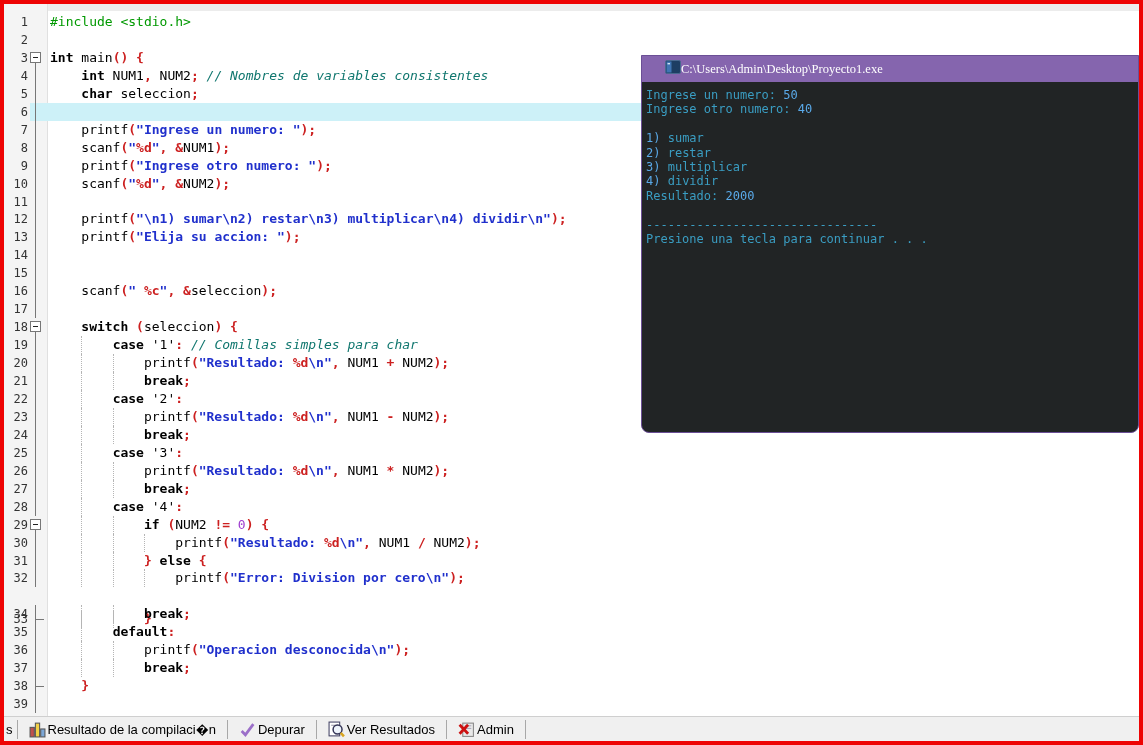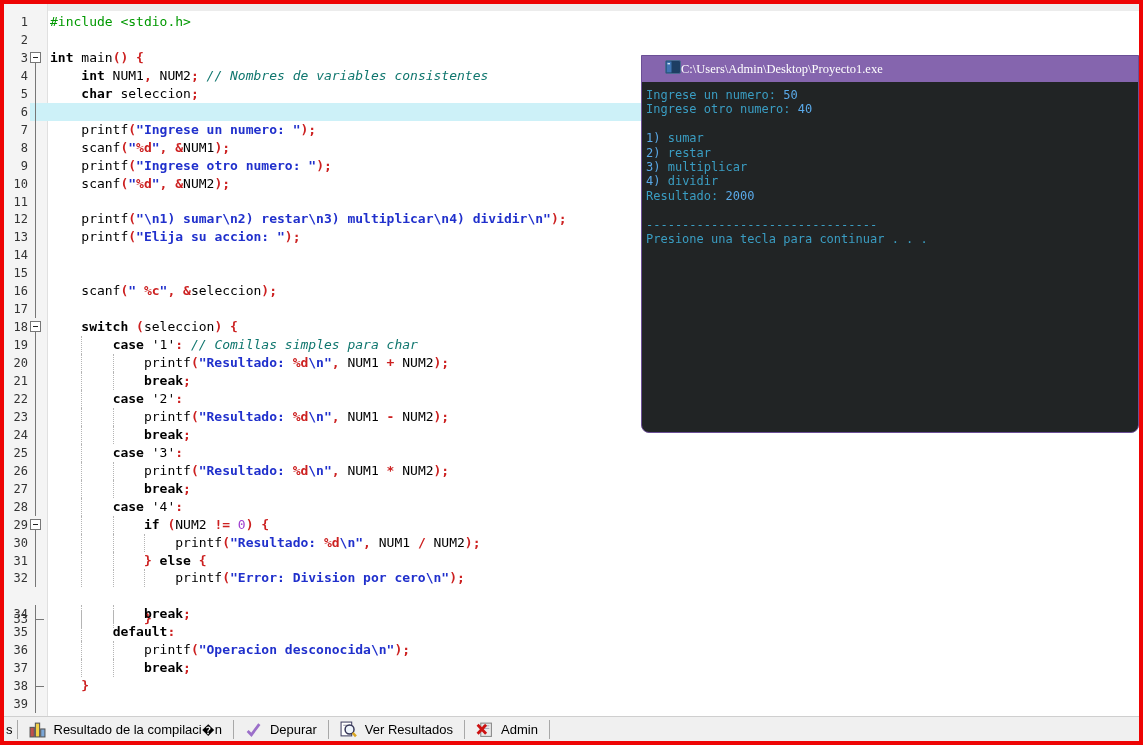--- a/index.html
+++ b/index.html
@@ -37,21 +37,21 @@
   .c-body{padding:6px 0 0 4px;font-size:12px;line-height:14.4px;color:#3a9dc2;}
   .c-line{white-space:pre;height:14.4px;}
   .co{color:#3a9dc2;}
   .cv{color:#5aa9e8;}
   
   .toolbar{position:absolute;left:0;bottom:0;width:100%;height:25px;background:#f0f0f0;
            border-top:1px solid #cfcfcf;display:flex;align-items:center;box-sizing:border-box;
            font-family:"Liberation Sans",sans-serif;font-size:13px;color:#000;}
   .tb-stub{padding:0 4px 0 2px;}
   .tb-sep{width:1px;height:19px;background:#a8a8a8;flex:0 0 1px;}
-  .tb-tab{display:flex;align-items:center;gap:8px;padding:0 11px;height:100%;}
+  .tb-tab{display:flex;align-items:center;gap:2px;padding:0 11px;height:100%;}
   .tb-tab .ticon{display:flex;align-items:center;}
 </style>
 </head>
 <body>
 
 <div class="screen">
 
   <div class="code-area">
     <div class="topstrip"></div>
     <div class="gutter"></div>

